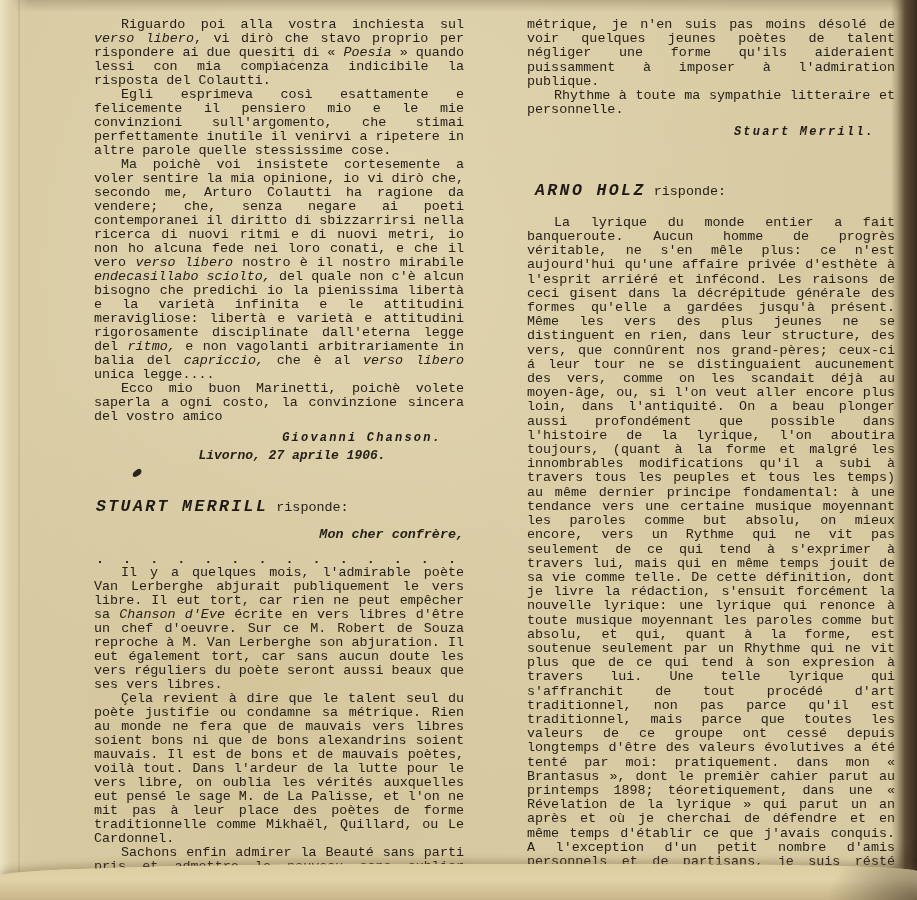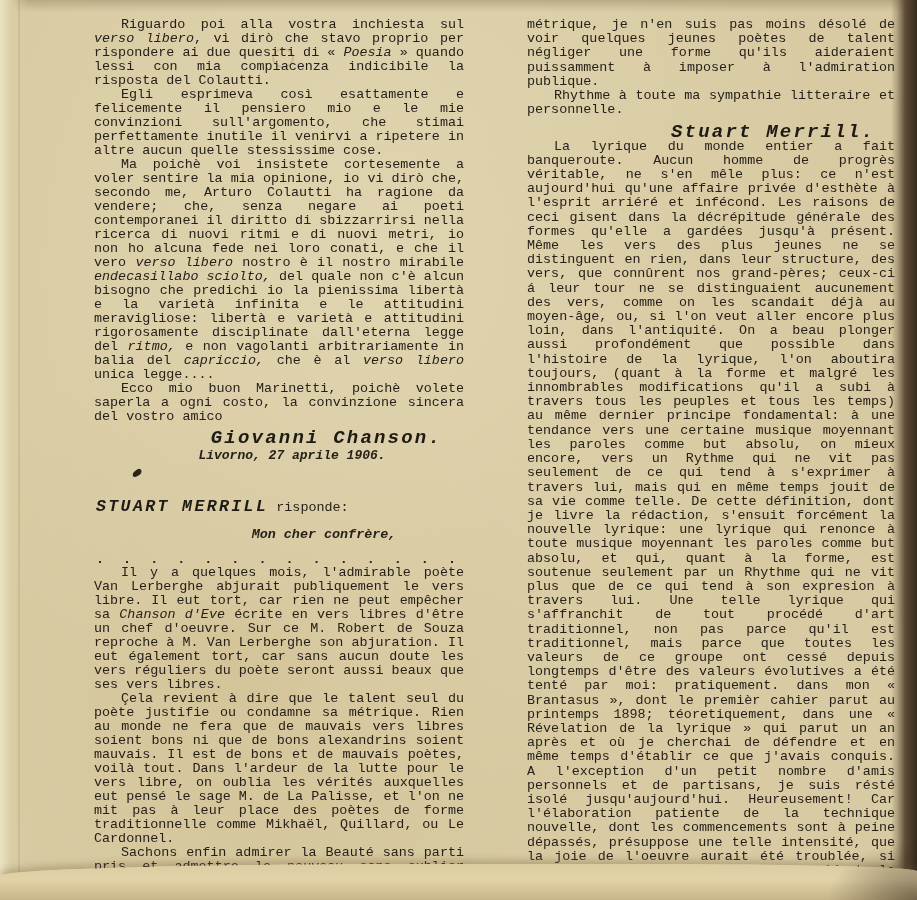--- a/index.html
+++ b/index.html
@@ -35,22 +35,22 @@
   .col-left{left:94px;width:370px;font-size:13.4px;line-height:14px;}
   .col-right{left:527px;width:368px;font-size:13.4px;line-height:14.2px;}
   .block{margin:0;}
   .paragraph{text-indent:27px;}
   .paragraph-flush{text-indent:0;}
   .section-heading{text-align:left;text-indent:2px;margin-top:24px;margin-bottom:13px;}
   .col-right .section-heading{margin-top:44px;margin-bottom:17px;margin-left:6px;}
   .seg-name{font-weight:bold;font-style:italic;font-size:16.5px;letter-spacing:2.4px;color:#1f1a14;}
   .seg-label{font-size:13.4px;}
   .seg-i{font-style:italic;}
-  .salutation{font-style:italic;font-weight:bold;text-align:center;text-indent:90px;margin:2px 0 11px;}
-  .signature{text-align:right;font-style:italic;font-weight:bold;font-size:19px;
+  .salutation{font-style:italic;font-weight:bold;text-align:right;text-indent:90px;margin:2px 0 11px;}
+  .signature{text-align:right;font-style:italic;font-weight:bold;font-size:12px;
         letter-spacing:2.2px;color:#1f1a14;}
   .col-left .signature{margin:7px 22px 0 0;}
   .col-right .sig-a{margin:8px 20px 0 0;}
   .col-right .sig-b{margin:12px 46px 0 0;}
   .date-line{text-align:center;font-style:italic;font-weight:bold;font-size:13px;
         text-indent:26px;margin-top:4px;}
   .translator-credit{text-align:right;font-style:italic;font-weight:bold;font-size:12.5px;
         letter-spacing:0.5px;margin:3px 6px 0 0;}
   .dotted-separator{white-space:nowrap;overflow:hidden;word-spacing:9px;letter-spacing:1px;
         line-height:13px;height:13px;text-align:left;text-indent:2px;font-weight:bold;}
@@ -62,37 +62,38 @@
 
 <div id="scan" style="background-color: rgb(216, 203, 163); color: rgb(39, 33, 26);">
   <div class="edge-top"></div>
   <div class="edge-left"></div>
   <div class="crease-left"></div>
   <div class="stain-ring"></div>
   <div class="stain-blob"></div>
 
   <div class="col col-left">
       <div class="block block-0 paragraph"><span>Riguardo poi alla vostra inchiesta sul </span><span class="seg-i">verso libero</span><span>, vi dirò che stavo proprio per rispondere ai due quesiti di « </span><span class="seg-i">Poesia</span><span> » quando lessi con mia compiacenza indicibile la risposta del Colautti.</span></div>
-      <div class="block block-1 paragraph"><span>Egli esprimeva così esattamente e felicemente il pensiero mio e le mie convinzioni sull'argomento, che stimai perfettamente inutile il venirvi a ripetere in altre aucun quelle stessissime cose.</span></div>
+      <div class="block block-1 paragraph"><span>Egli esprimeva così esattamente e felicemente il pensiero mio e le mie convinzioni sull'argomento, che stimai perfettamente inutile il venirvi a ripetere in altre parole quelle stessissime cose.</span></div>
       <div class="block block-2 paragraph"><span>Ma poichè voi insistete cortesemente a voler sentire la mia opinione, io vi dirò che, secondo me, Arturo Colautti ha ragione da vendere; che, senza negare ai poeti contemporanei il diritto di sbizzarrirsi nella ricerca di nuovi ritmi e di nuovi metri, io non ho alcuna fede nei loro conati, e che il vero </span><span class="seg-i">verso libero</span><span> nostro è il nostro mirabile </span><span class="seg-i">endecasillabo sciolto,</span><span> del quale non c'è alcun bisogno che predichi io la pienissima libertà e la varietà infinita e le attitudini meravigliose: libertà e varietà e attitudini rigorosamente disciplinate dall'eterna legge del </span><span class="seg-i">ritmo,</span><span> e non vagolanti arbitrariamente in balia del </span><span class="seg-i">capriccio,</span><span> che è al </span><span class="seg-i">verso libero</span><span> unica legge....</span></div>
       <div class="block block-3 paragraph"><span>Ecco mio buon Marinetti, poichè volete saperla a ogni costo, la convinzione sincera del vostro amico</span></div>
       <div class="block block-4 signature"><span>Giovanni Chanson.</span></div>
       <div class="block block-5 date-line"><span>Livorno, 27 aprile 1906.</span></div>
       <div class="block block-6 ink-mark"></div>
       <div class="block block-7 section-heading"><span class="seg-name">STUART MERRILL</span><span class="seg-label"> risponde:</span></div>
       <div class="block block-8 salutation"><span>Mon cher confrère,</span></div>
       <div class="block block-10 dotted-separator"><span>. . . . . . . . . . . . . . . . . . . . .</span></div>
       <div class="block block-11 paragraph"><span>Il y a quelques mois, l'admirable poète Van Lerberghe abjurait publiquement le vers libre. Il eut tort, car rien ne peut empêcher sa </span><span class="seg-i">Chanson d'Eve</span><span> écrite en vers libres d'être un chef d'oeuvre. Sur ce M. Robert de Souza reproche à M. Van Lerberghe son abjuration. Il eut également tort, car sans aucun doute les vers réguliers du poète seront aussi beaux que ses vers libres.</span></div>
       <div class="block block-12 paragraph"><span>Çela revient à dire que le talent seul du poète justifie ou condamne sa métrique. Rien au monde ne fera que de mauvais vers libres soient bons ni que de bons alexandrins soient mauvais. Il est de bons et de mauvais poètes, voilà tout. Dans l'ardeur de la lutte pour le vers libre, on oublia les vérités auxquelles eut pensé le sage M. de La Palisse, et l'on ne mit pas à leur place des poètes de forme traditionnelle comme Mikhaël, Quillard, ou Le Cardonnel.</span></div>
       <div class="block block-13 paragraph"><span>Sachons enfin admirer la Beauté sans parti pris et admettre le nouveau sans oublier l'ancien. Si l'alexandrin existe par la force d'une glorieuse tradition, le vers libre n'en existe pas moins par le fait des œuvres les plus belles de notre temps. Le vers libre n'est pas une mode imposée par des rhéteurs: c'est autant que le poème en prose, une conquête nouvelle de la pensée poétique. Et si je suis épouvanté par la médiocrité de tant de poèmes qu'on nous a servis depuis vingt ans sous pretexte de liberté</span></div>
     </div>
   <div class="col col-right">
       <div class="block block-0 paragraph-flush"><span>métrique, je n'en suis pas moins désolé de voir quelques jeunes poètes de talent négliger une forme qu'ils aideraient puissamment à imposer à l'admiration publique.</span></div>
       <div class="block block-1 paragraph"><span>Rhythme à toute ma sympathie litteraire et personnelle.</span></div>
       <div class="block block-2 signature sig-a"><span>Stuart Merrill.</span></div>
+      <div class="block block-3 section-heading"><span class="seg-name">ARNO HOLZ</span><span class="seg-label"> risponde:</span></div>
       <div class="block block-4 paragraph"><span>La lyrique du monde entier a fait banqueroute. Aucun homme de progrès véritable, ne s'en mêle plus: ce n'est aujourd'hui qu'une affaire privée d'esthète à l'esprit arriéré et infécond. Les raisons de ceci gisent dans la décrépitude générale des formes qu'elle a gardées jusqu'à présent. Même les vers des plus jeunes ne se distinguent en rien, dans leur structure, des vers, que connûrent nos grand-pères; ceux-ci á leur tour ne se distinguaient aucunement des vers, comme on les scandait déjà au moyen-âge, ou, si l'on veut aller encore plus loin, dans l'antiquité. On a beau plonger aussi profondément que possible dans l'histoire de la lyrique, l'on aboutira toujours, (quant à la forme et malgré les innombrables modifications qu'il a subi à travers tous les peuples et tous les temps) au même dernier principe fondamental: à une tendance vers une certaine musique moyennant les paroles comme but absolu, on mieux encore, vers un Rythme qui ne vit pas seulement de ce qui tend à s'exprimer à travers lui, mais qui en même temps jouit de sa vie comme telle. De cette définition, dont je livre la rédaction, s'ensuit forcément la nouvelle lyrique: une lyrique qui renonce à toute musique moyennant les paroles comme but absolu, et qui, quant à la forme, est soutenue seulement par un Rhythme qui ne vit plus que de ce qui tend à son expresion à travers lui. Une telle lyrique qui s'affranchit de tout procédé d'art traditionnel, non pas parce qu'il est traditionnel, mais parce que toutes les valeurs de ce groupe ont cessé depuis longtemps d'être des valeurs évolutives a été tenté par moi: pratiquement. dans mon « Brantasus », dont le premièr cahier parut au printemps 1898; téoretiquement, dans une « Révelation de la lyrique » qui parut un an après et où je cherchai de défendre et en même temps d'établir ce que j'avais conquis. A l'exception d'un petit nombre d'amis personnels et de partisans, je suis résté isolé jusqu'aujourd'hui. Heureusement! Car l'élaboration patiente de la technique nouvelle, dont les commencements sont à peine dépassés, présuppose une telle intensité, que la joie de l'oeuvre aurait été troublée, si prématurément une foule d'intrus (dont la seule activité aurait été d'imiter uniquement les imperfections et les defauts qui nous sont encore inhérents) se serait imposée à nous. Je ne doute point que ma forme nouvelle finira par conquerir aussi les autres littératures, non pas pour déloger les vieilles formes, qui garderont toujours leur importance sécondaire, mais pour faire progresser là aussi l'évolution. Je me demande seulement si dans ces autres pays il y a déjà les personnalités suffisantes.</span></div>
       <div class="block block-5 signature sig-b"><span>Arno Holz</span></div>
     </div>
 
   <div class="edge-right"></div>
   <div class="edge-bottom"></div>
   <div class="corner-dark"></div>
 </div>
 
 </body></html>

